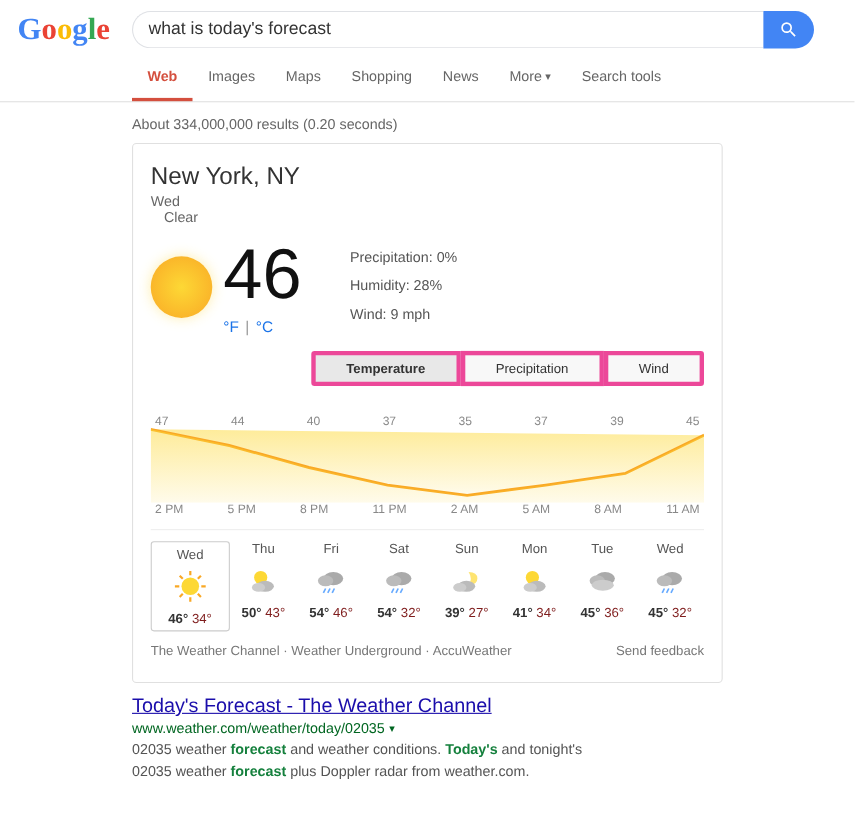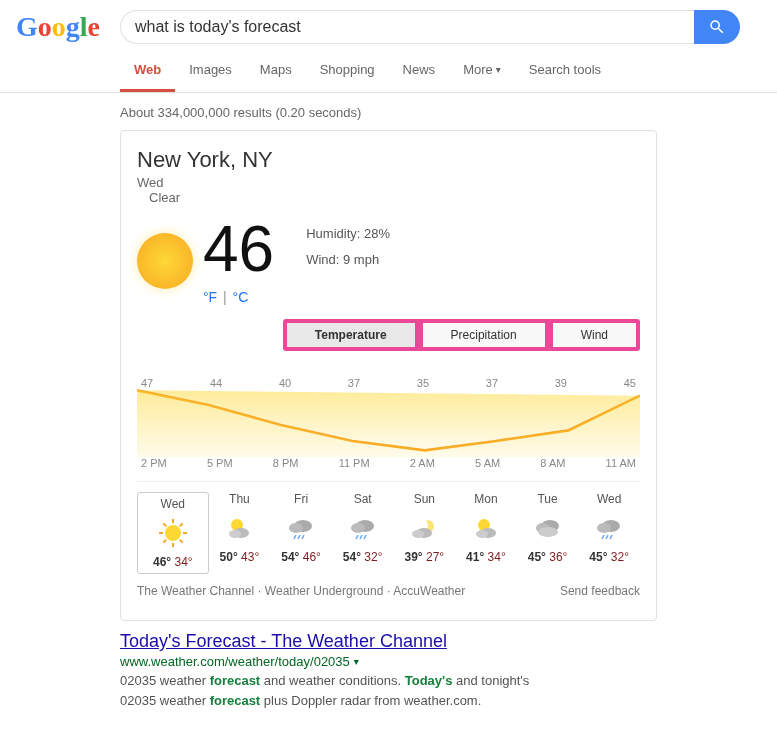--- a/index.html
+++ b/index.html
@@ -24,21 +24,21 @@
     
     
     .results-count { padding: 4px 120px 10px; color: #666; font-size: 13px; }
     
     
     .weather-card { margin: 0 120px; border: 1px solid #e0e0e0; border-radius: 4px; padding: 16px; max-width: 540px; }
     .weather-city { font-size: 22px; color: #333; margin-bottom: 2px; }
     .weather-day { font-size: 13px; color: #666; }
     .weather-condition { font-size: 13px; color: #666; margin-bottom: 12px; margin-left: 12px; }
     
-    .weather-main { display: flex; align-items: flex-start; gap: 12px; margin-bottom: 14px; }
+    .weather-main { display: flex; align-items: flex-start; gap: 24px; margin-bottom: 14px; }
     .weather-left { display: flex; align-items: center; gap: 10px; }
     .sun-icon { width: 56px; height: 56px; background: radial-gradient(circle, #fdd835, #f9a825); border-radius: 50%; box-shadow: 0 0 12px #fdd83566; }
     .weather-temp { font-size: 64px; font-weight: 300; color: #111; line-height: 1; }
     .temp-units { font-size: 14px; color: #1a73e8; margin-top: 8px; }
     .temp-units span { color: #999; margin: 0 2px; }
     .weather-right { font-size: 13px; color: #555; line-height: 2; margin-left: 20px; margin-top: 4px; }
     
     
     .chart-tabs { display: flex; gap: 0; margin-bottom: 10px; justify-content: flex-end; }
     .chart-tab { border: 4px solid #ec4899; padding: 5px 28px; font-size: 12px; cursor: pointer; background: #f8f8f8; color: #333; }
@@ -121,20 +121,21 @@
       <div>
         <span class="weather-temp">46</span>
         <div class="temp-units">
           <a href="#" style="color:#1a73e8;text-decoration:none;">°F</a>
           <span style="color:#999;"> | </span>
           <a href="#" style="color:#1a73e8;text-decoration:none;">°C</a>
         </div>
       </div>
     </div>
     <div class="weather-right">
+      <div>Precipitation: 0%</div>
       <div>Humidity: 28%</div>
       <div>Wind: 9 mph</div>
     </div>
   </div>
 
   <div class="chart-tabs">
     <button class="chart-tab active">Temperature</button>
     <button class="chart-tab">Precipitation</button>
     <button class="chart-tab">Wind</button>
   </div>

